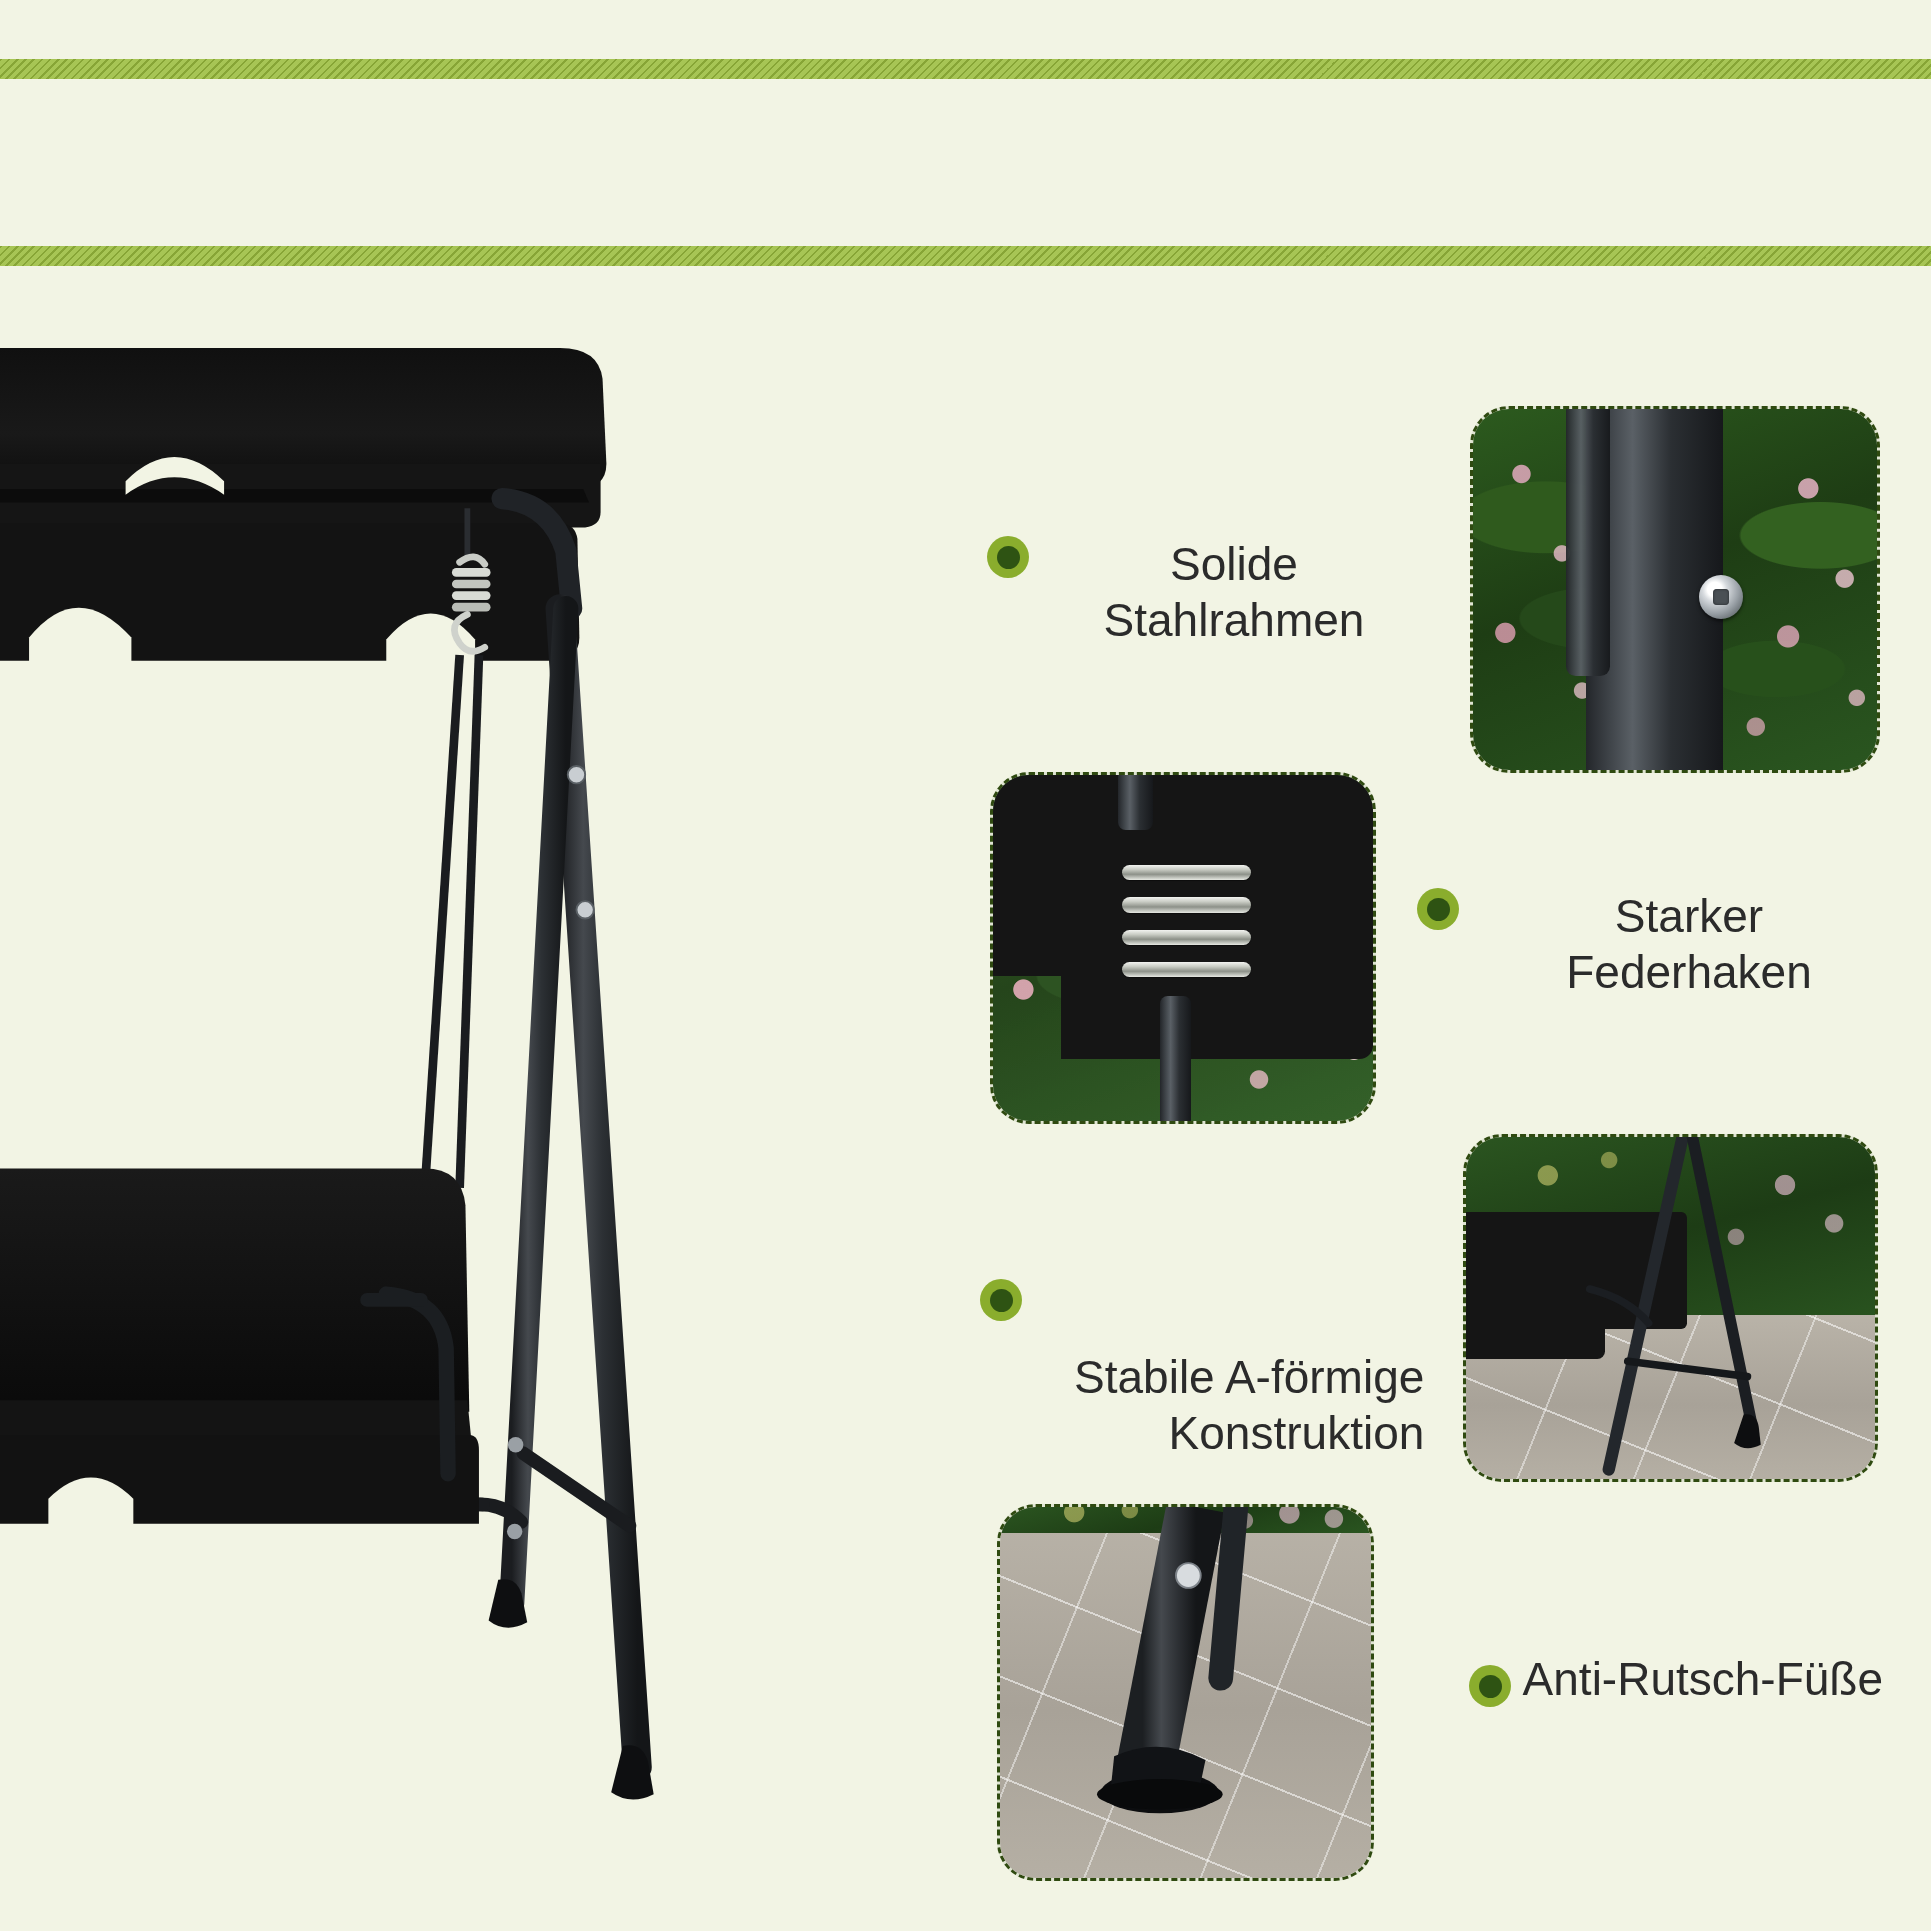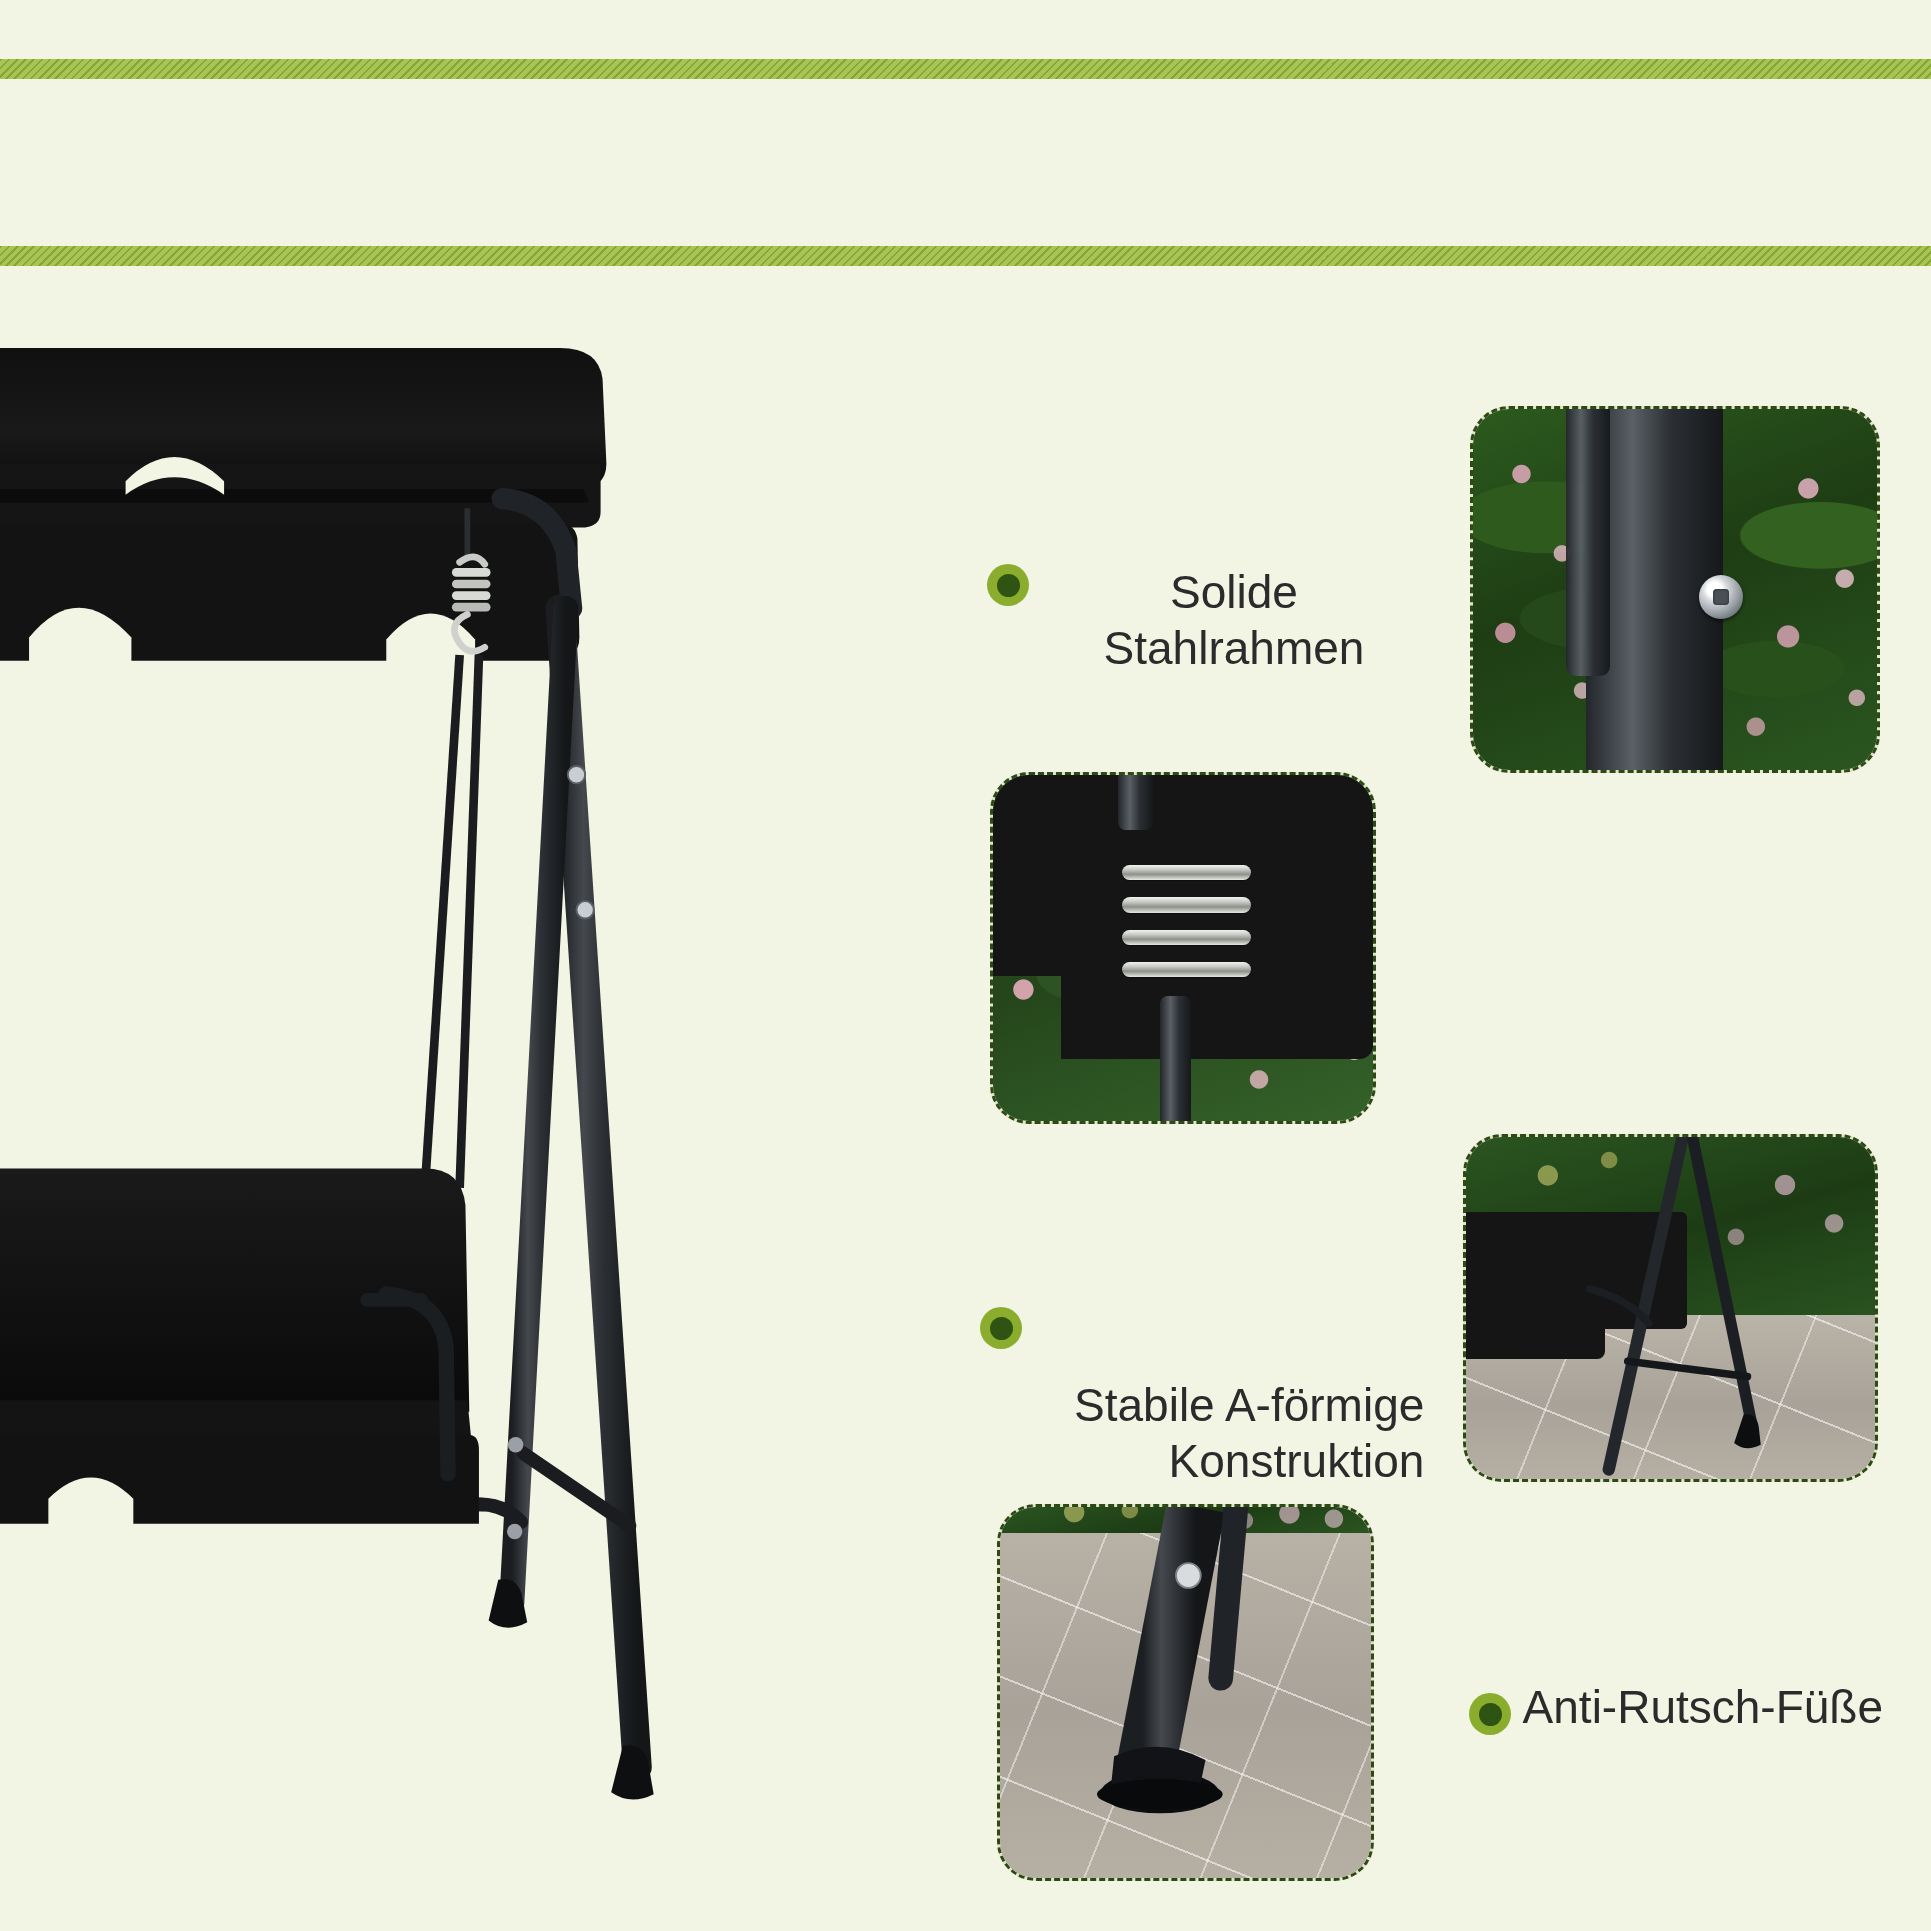--- a/index.html
+++ b/index.html
@@ -44,21 +44,21 @@
     user-select:none;
   }
 
   
   .product{
     position:absolute;left:-116px;top:319px;width:908px;height:1564px;
   }
   .prod-svg{position:absolute;left:0;top:0;width:908px;height:1564px;}
 
   
-  .feature{position:absolute;display:flex;align-items:flex-start;margin-top:28px;}
+  .feature{position:absolute;display:flex;align-items:flex-start;}
   .bullet{
     flex:0 0 auto;
     width:42px;height:42px;border-radius:50%;
     background:#8aad2d;
     display:flex;align-items:center;justify-content:center;
     box-sizing:border-box;
   }
   .bullet i{display:block;width:23px;height:23px;border-radius:50%;background:#2e5313;}
   .feat-text{
     color:#2b2b2b;
@@ -238,20 +238,27 @@
   </div>
   <div class="inset inset-1">
     <div class="scene">
       <div class="foliage"></div>
       <div class="tube" style="left:28%;top:-4%;width:34%;height:110%;border-radius:13.5px;"></div>
       <div class="tube" style="left:23%;top:-4%;width:11%;height:78%;border-radius:9.7px;opacity:0.95;"></div>
       <div class="bolt" style="left:56%;top:46%;width:44px;height:44px;"></div>
     </div>
   </div>
 
+  <div class="feature feature-2">
+    <span class="bullet">
+        <i></i>
+      </span>
+    <span class="feat-text">Starker
+Federhaken</span>
+  </div>
   <div class="inset inset-2">
     <div class="scene">
       <div class="foliage" style="filter:brightness(1.15) saturate(0.9);"></div>
       <div class="darkfab" style="left:0;top:0;width:100%;height:58%;"></div>
       <div class="darkfab" style="left:18%;top:50%;width:82%;height:32%;border-radius:0 0 13.5px 0;"></div>
       <div class="tube" style="left:33%;top:-6%;width:9%;height:22%;border-radius:7.7px;"></div>
       <div class="spring" style="left:34%;top:26%;width:34%;height:36%;">
         <div class="coil" style="top:0%;width:100%;"></div>
         <div class="coil" style="top:26%;width:100%;"></div>
         <div class="coil" style="top:52%;width:100%;"></div>

